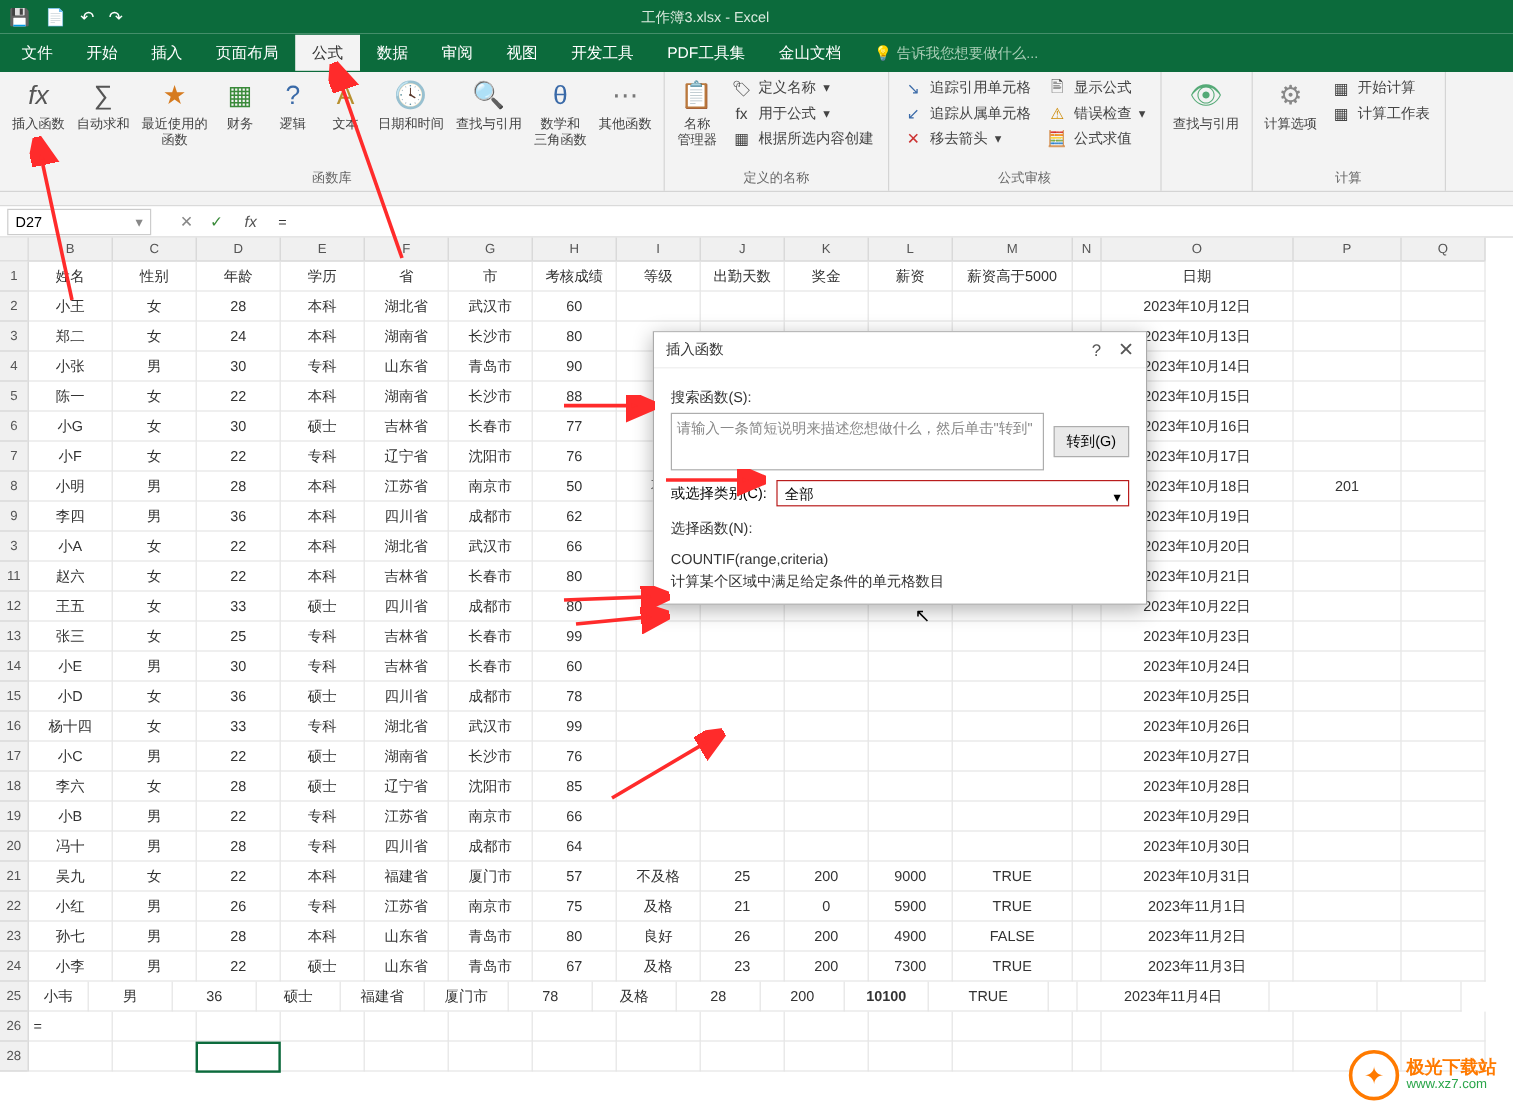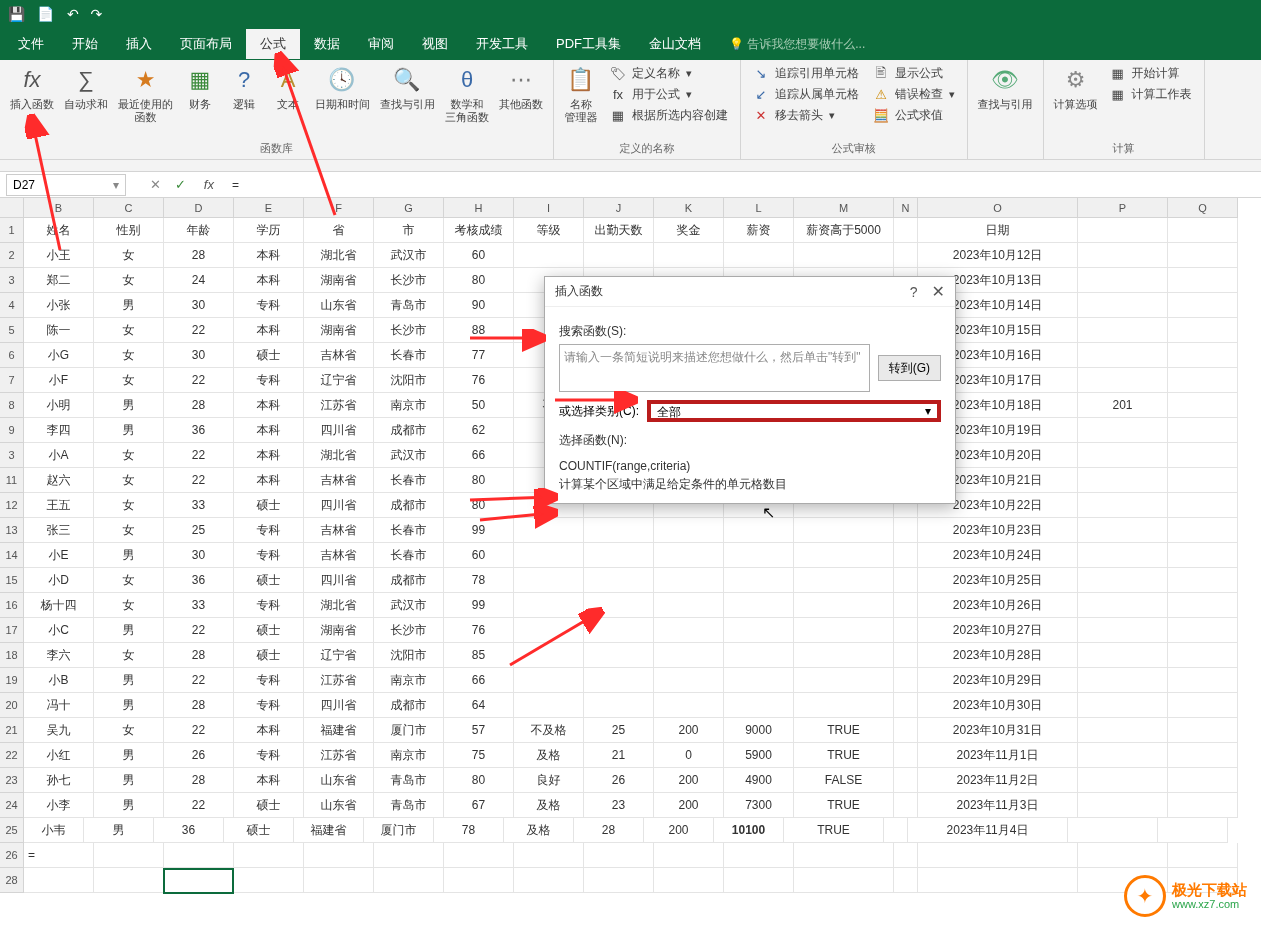--- a/index.html
+++ b/index.html
@@ -43,21 +43,21 @@
 .dialog{position:absolute;left:544px;top:276px;width:412px;background:#fff;border:1px solid #aaa;box-shadow:0 4px 16px rgba(0,0,0,0.3);font-size:12px}
 .dlg-title{height:30px;display:flex;align-items:center;padding:0 10px;border-bottom:1px solid #eee;background:#fff}
 .dlg-title-text{flex:1;font-size:12px;color:#333}
 .dlg-help{margin-right:14px;color:#555;font-size:14px}
 .dlg-close{font-size:16px;color:#555;cursor:pointer}
 .dlg-body{padding:10px 14px}
 .dlg-label{margin:6px 0 4px 0;color:#333}
 .dlg-row{display:flex;gap:8px;align-items:center}
 .dlg-text{flex:1;height:48px;border:1px solid #adadad;background:#fff;padding:4px;color:#888;font-size:12px}
 .dlg-btn{height:26px;padding:0 10px;border:1px solid #adadad;background:#e9e9e9;cursor:pointer;display:flex;align-items:center}
-.dlg-select{flex:1;height:22px;border:4px solid #b91c1c;background:#fff;display:flex;align-items:flex-start;padding:0 6px;justify-content:space-between}
+.dlg-select{flex:1;height:22px;border:1px solid #b91c1c;background:#fff;display:flex;align-items:flex-end;padding:0 6px;justify-content:space-between}
 .dlg-list{border:1px solid #adadad;height:118px;overflow-y:scroll;background:#fff;margin-top:2px}
 .dlg-li{padding:2px 6px;cursor:pointer}
 .dlg-li.sel{background:#0b61c7;color:#fff}
 .dlg-desc{margin-top:8px;color:#333;line-height:18px}
 .dlg-link{color:#0b61c7;text-decoration:underline;cursor:pointer}
 .dlg-footer{display:flex;justify-content:space-between;align-items:center;margin-top:30px;padding:6px 0 8px 0}
 .dlg-footer .buttons{display:flex;gap:10px}
 .dlg-ok{border:2px solid #0b61c7}
 .watermark{position:absolute;right:14px;bottom:14px;display:flex;align-items:center;gap:6px}
 .wm-icon{width:42px;height:42px;border-radius:50%;border:3px solid #ff7a00;display:flex;align-items:center;justify-content:center;background:#fff}
@@ -69,20 +69,21 @@
 </head>
 <body>
 
 <div class="titlebar">
   <div class="qat">
     <span>💾</span>
     <span>📄</span>
     <span>↶</span>
     <span>↷</span>
   </div>
+  <div class="title-center">工作簿3.xlsx - Excel</div>
   <div style="width:180px"></div>
 </div>
 
 <div class="menubar">
   <div class="tab">文件</div>
   <div class="tab">开始</div>
   <div class="tab">插入</div>
   <div class="tab">页面布局</div>
   <div class="tab active">公式</div>
   <div class="tab">数据</div>
@@ -715,21 +716,21 @@
         <div class="cell" style="width: 70px;">23</div>
         <div class="cell" style="width: 70px;">200</div>
         <div class="cell" style="width: 70px;">7300</div>
         <div class="cell" style="width: 100px;">TRUE</div>
         <div class="cell" style="width: 24px;"></div>
         <div class="cell" style="width: 160px;">2023年11月3日</div>
         <div class="cell" style="width: 90px;"></div>
         <div class="cell" style="width: 70px;"></div>
       </div>
       <div class="row">
-        <div class="cell" style="width: 60px; text-align: center;">小韦</div>
+        <div class="cell" style="width: 50px; text-align: center;">小韦</div>
         <div class="cell" style="width: 70px;">男</div>
         <div class="cell" style="width: 70px;">36</div>
         <div class="cell" style="width: 70px;">硕士</div>
         <div class="cell" style="width: 70px;">福建省</div>
         <div class="cell" style="width: 70px;">厦门市</div>
         <div class="cell" style="width: 70px;">78</div>
         <div class="cell" style="width: 70px;">及格</div>
         <div class="cell" style="width: 70px;">28</div>
         <div class="cell" style="width: 70px;">200</div>
         <div class="cell" style="width: 70px; font-weight: bold;">10100</div>

